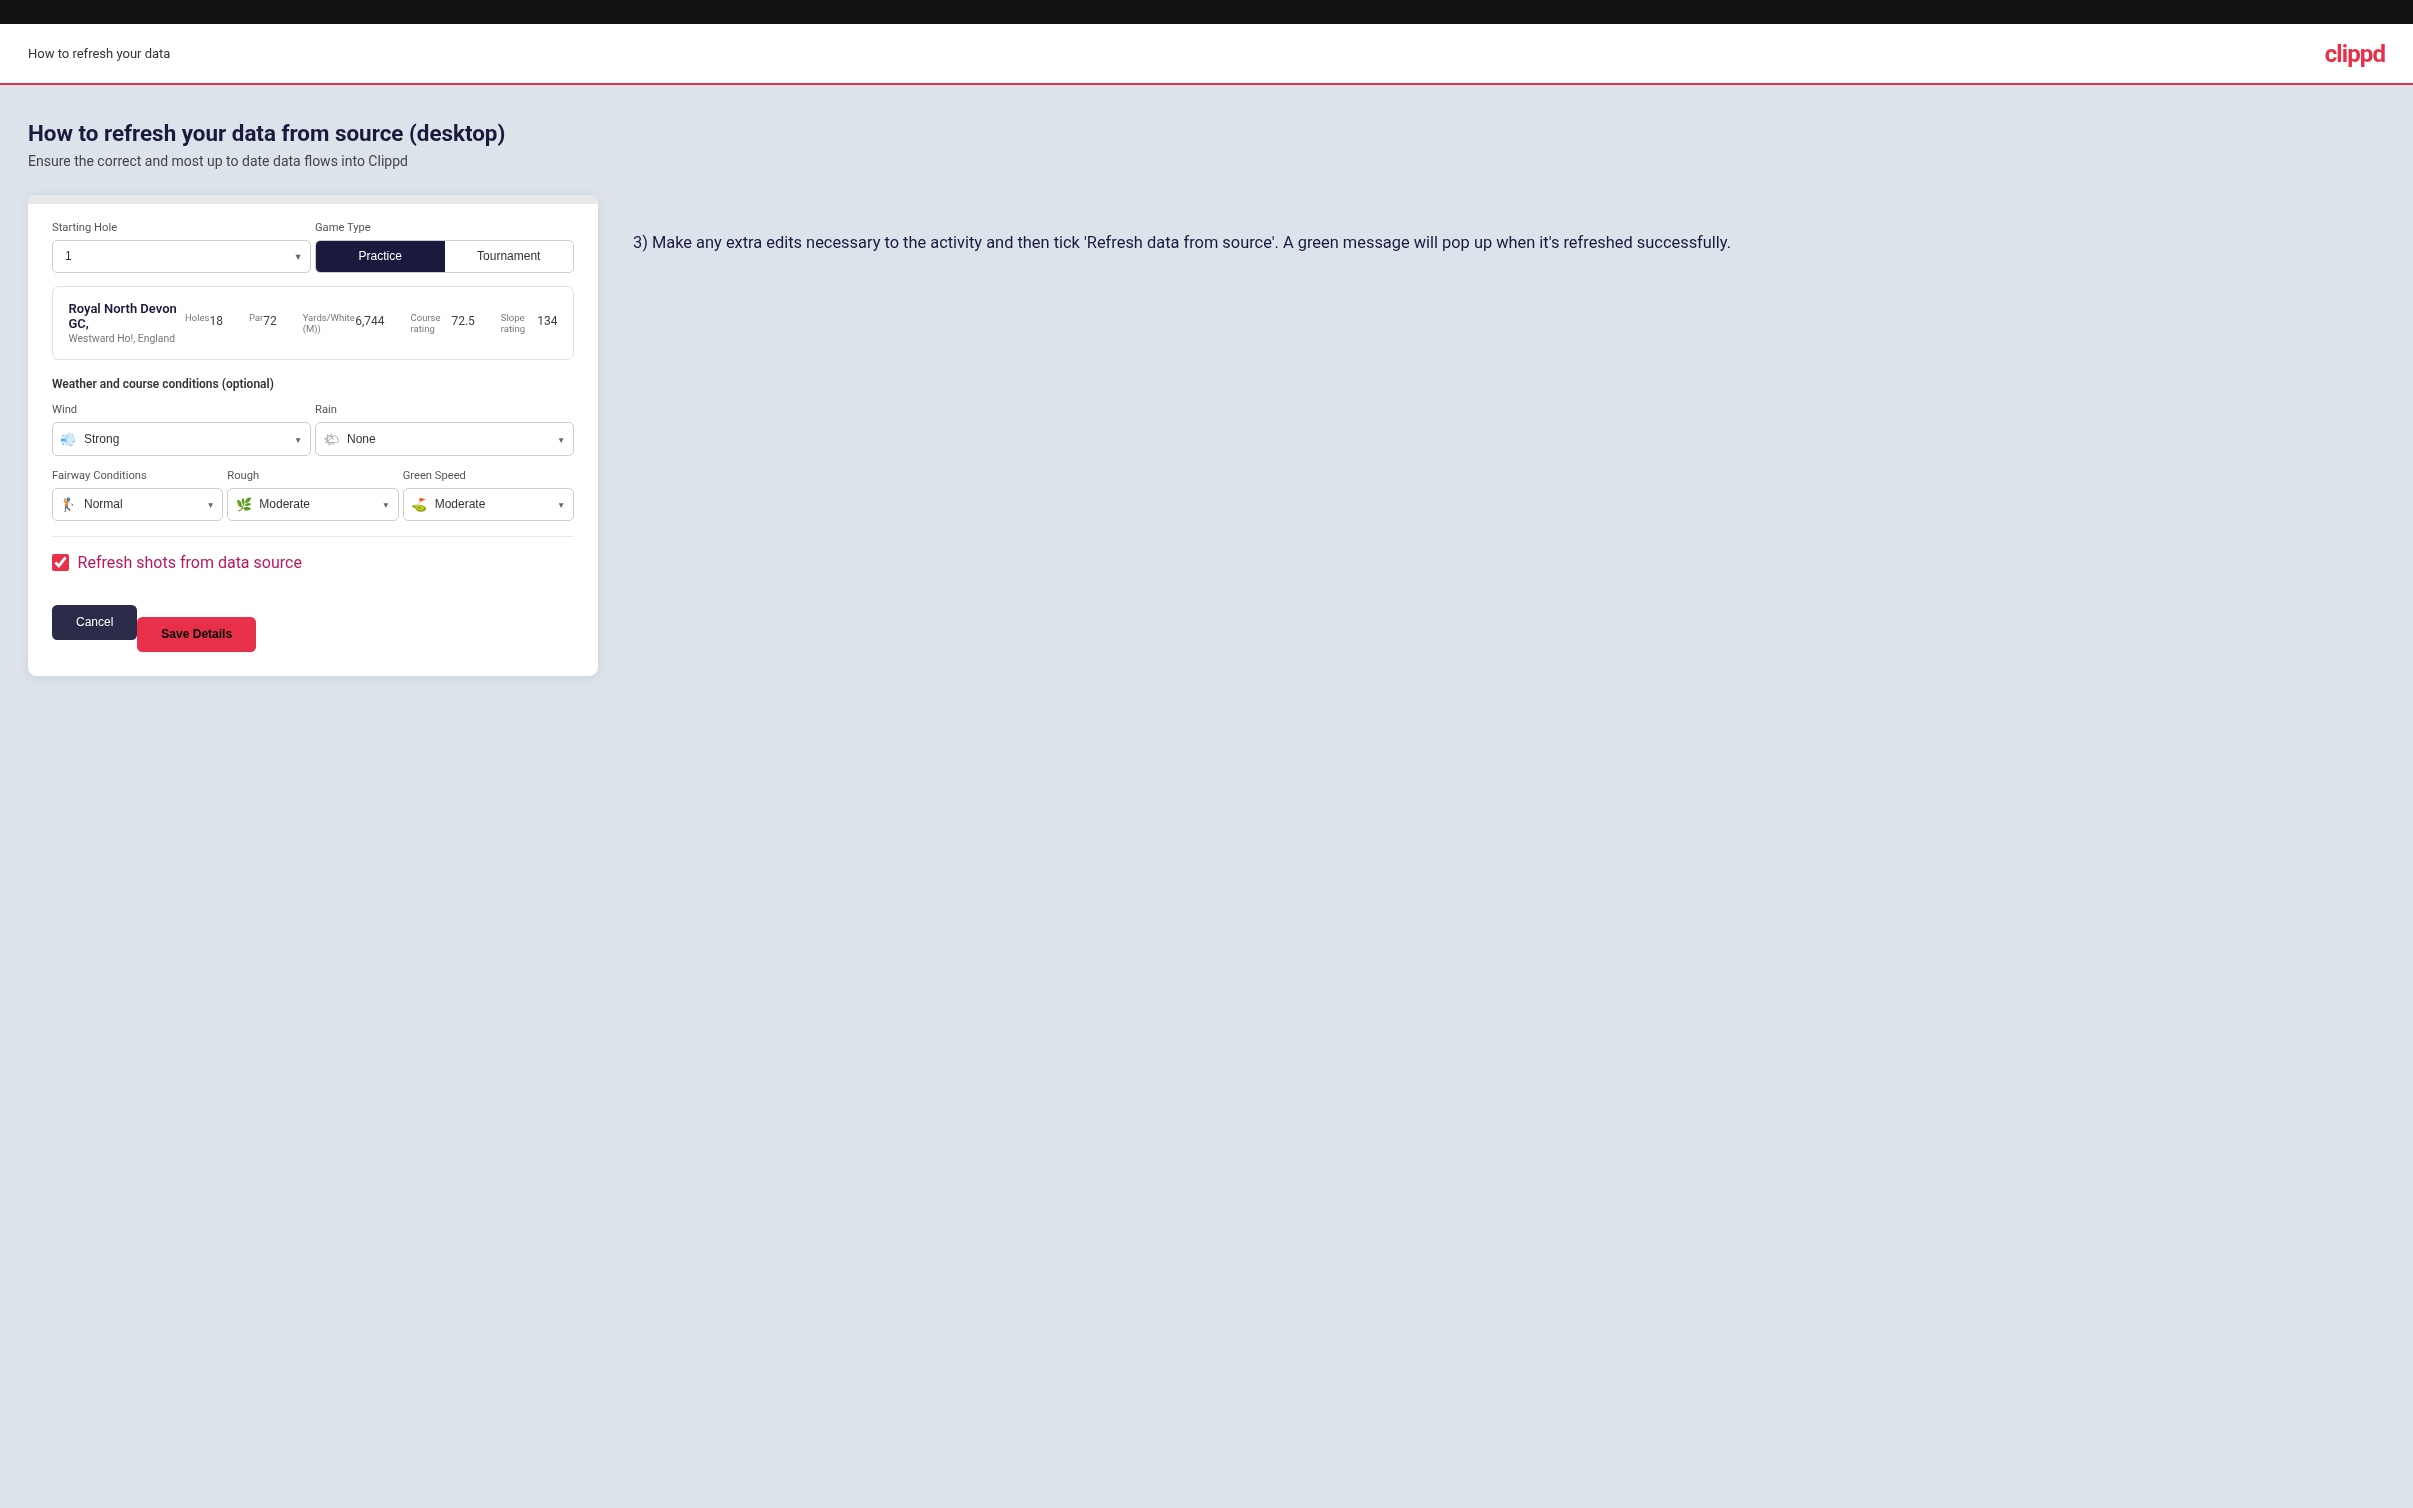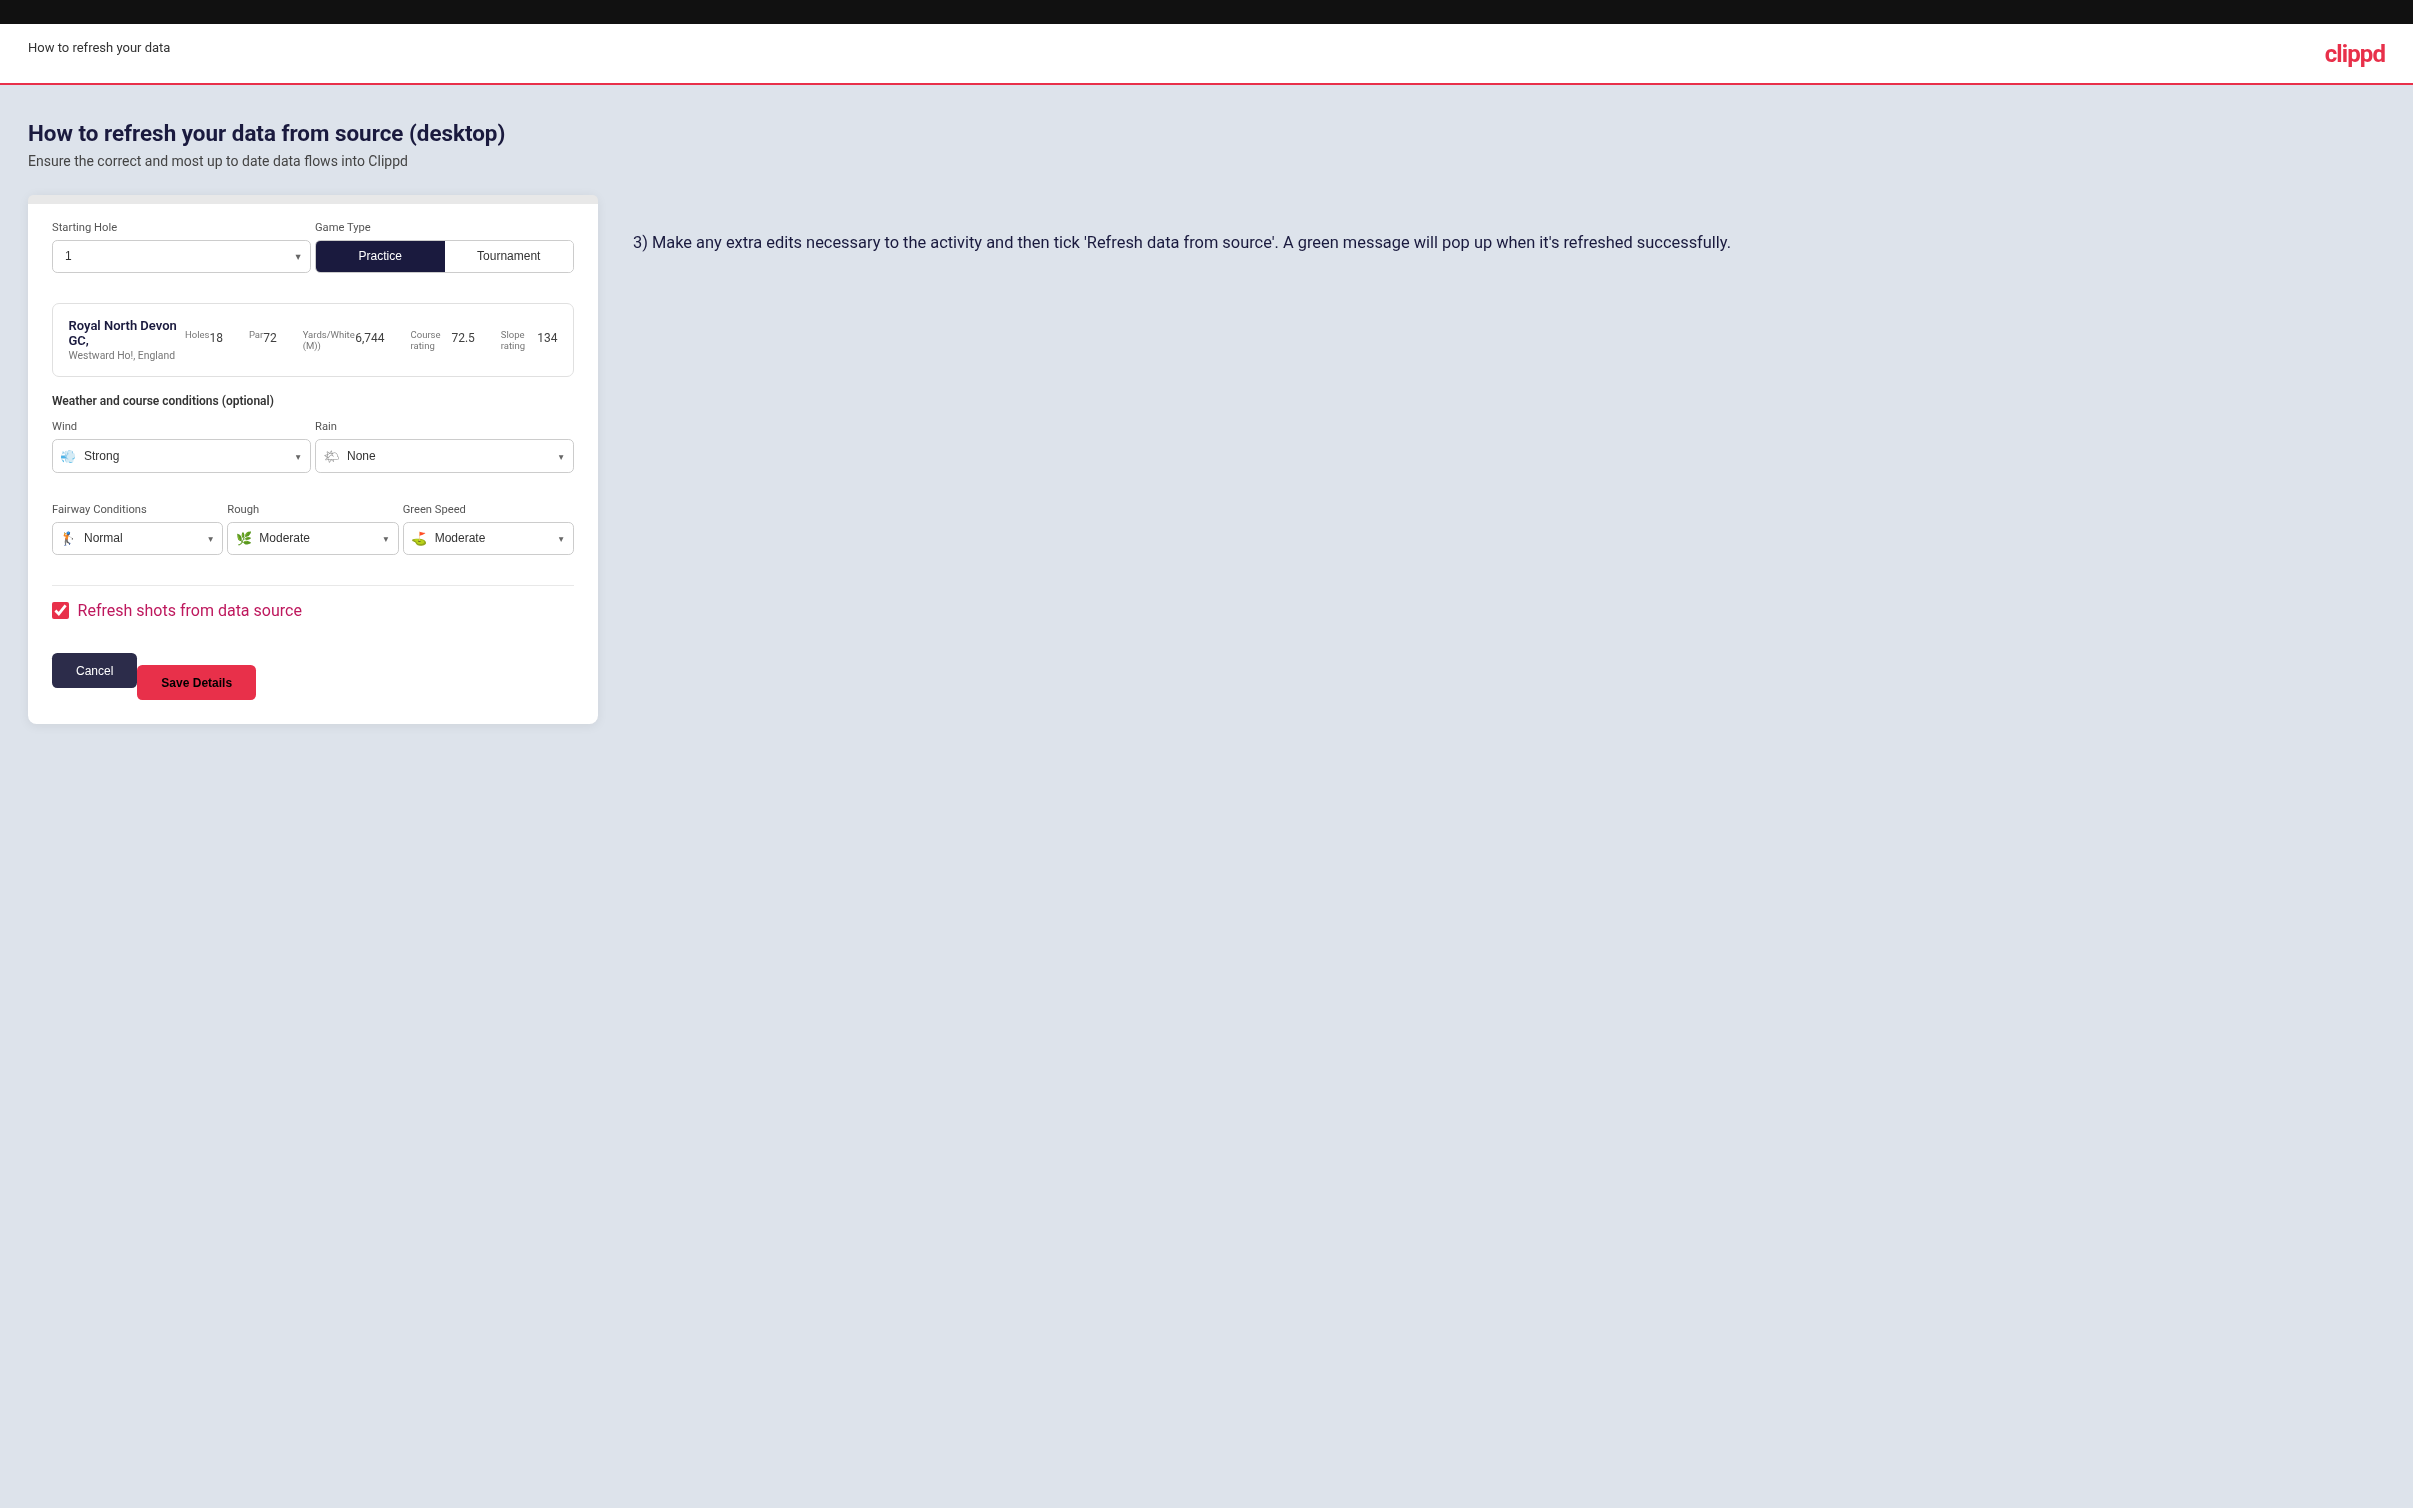--- a/index.html
+++ b/index.html
@@ -9,21 +9,21 @@
       min-height: 100vh;
     }
     .top-bar {
       background: #111;
       height: 24px;
     }
     .header {
       background: #fff;
       padding: 15.5px 28px;
       display: flex;
-      align-items: flex-start;
+      align-items: center;
       justify-content: space-between;
       border-bottom: 2.6px solid #e8304a;
     }
     .header-title {
       font-size: 13px;
       color: #333;
     }
     .logo {
       font-size: 24px;
       font-weight: 700;
@@ -61,21 +61,21 @@
     }
     .form-top-tab {
       height: 8.6px;
       background: #e8e8e8;
       border-radius: 5.2px 5.2px 0 0;
       margin: -24px -24px 17px -24px;
     }
     .field-row {
       display: flex;
       gap: 4px;
-      margin-bottom: 30px;
+      margin-bottom: 13px;
       align-items: flex-start;
     }
     .field-group {
       display: flex;
       flex-direction: column;
       flex: 1;
     }
     .field-label {
       font-size: 11.2px;
       color: #555;

